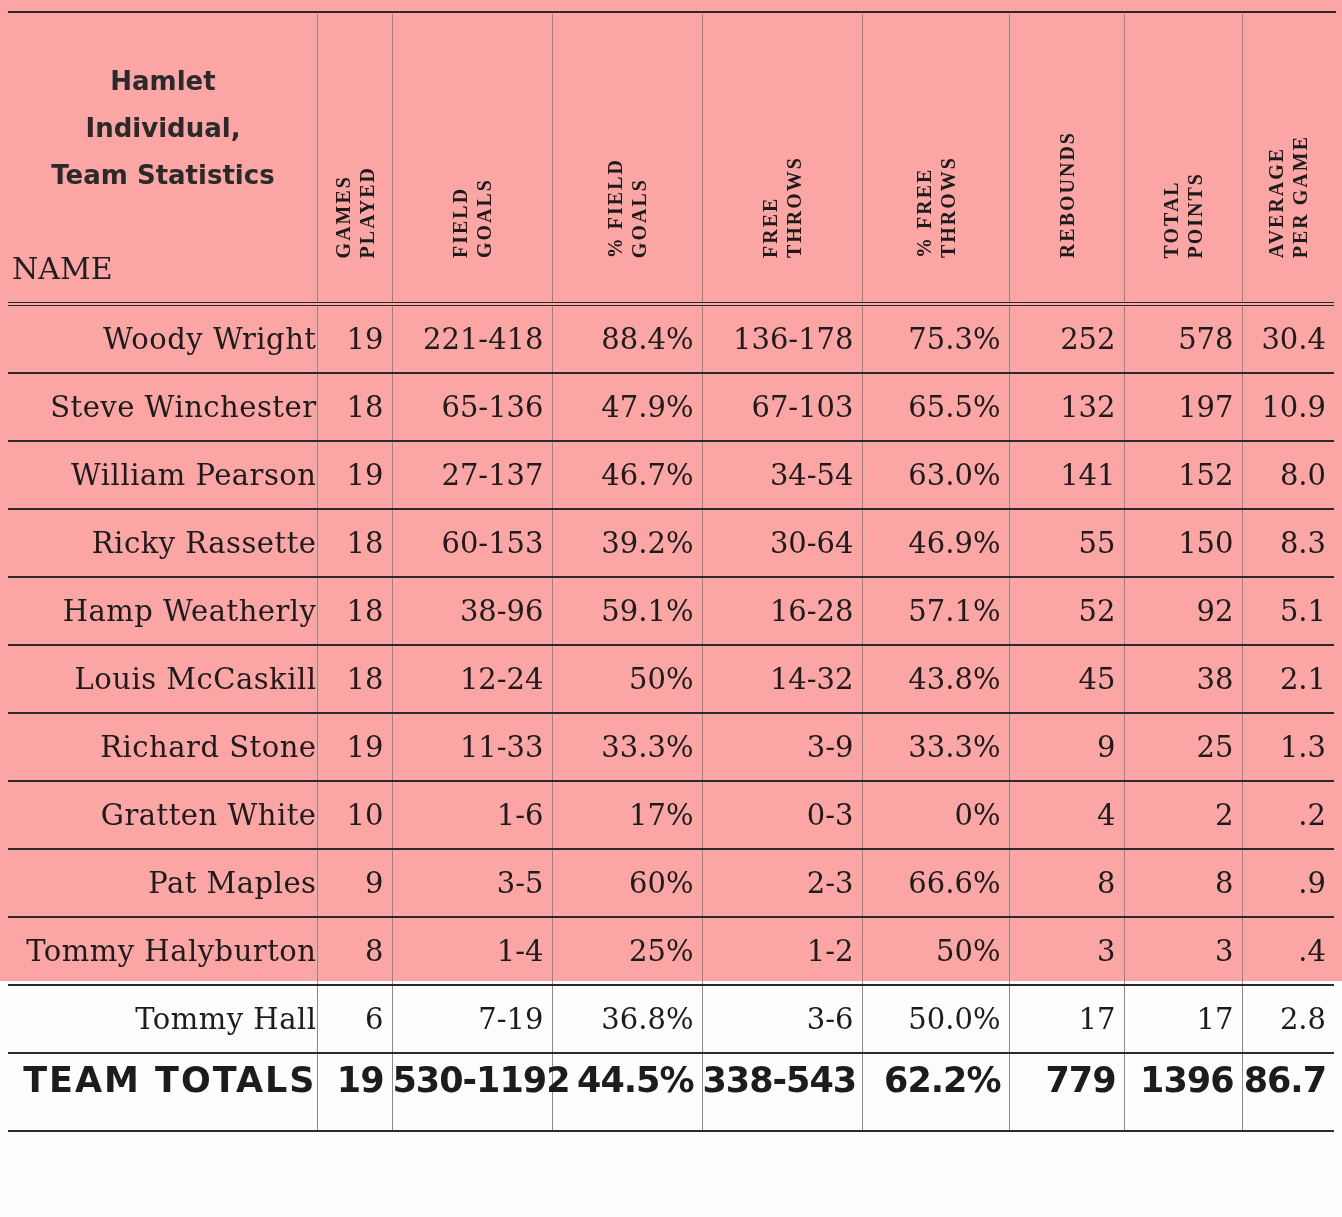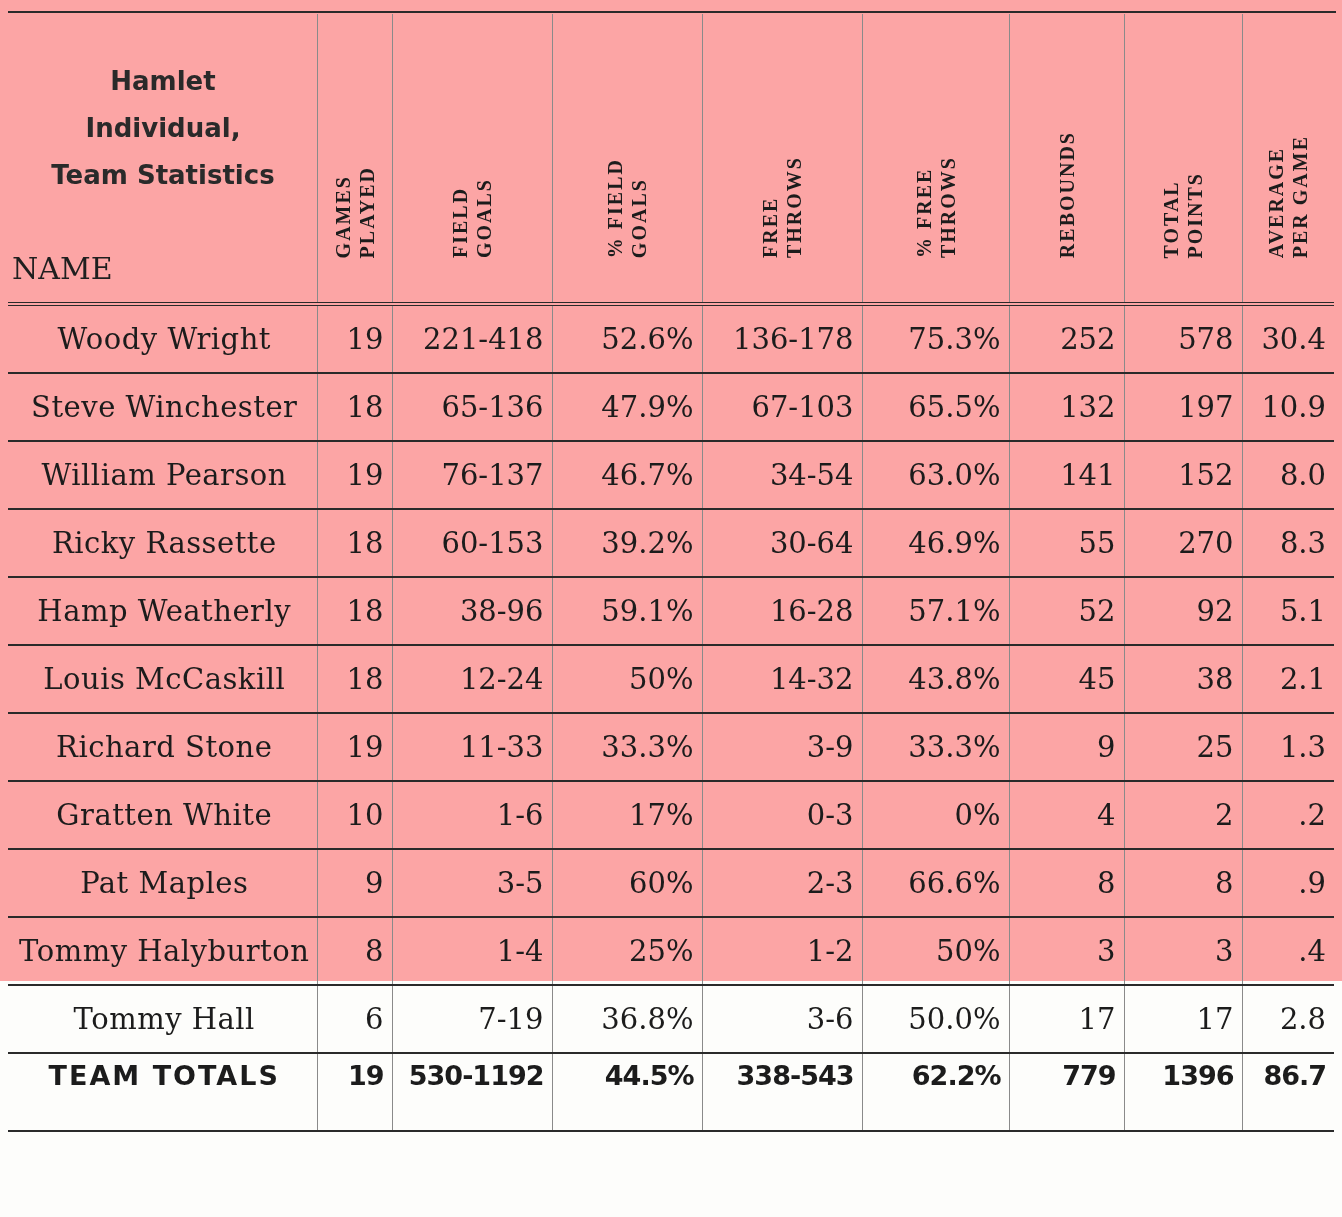--- a/index.html
+++ b/index.html
@@ -8,22 +8,22 @@
   .topline { position: absolute; left: 8px; right: 6px; top: 11px; height: 0; border-top: 2px solid #2a2a2a; }
   table { position: absolute; left: 8px; top: 14px; border-collapse: collapse; table-layout: fixed; width: 1326px; }
   th, td { padding: 0; }
   th { height: 288px; vertical-align: bottom; border-left: 1px solid #8a8a8a; border-bottom: 4px double #2a2a2a; position: relative; }
   th.title-cell { border-left: none; text-align: left; vertical-align: top; }
   .title-block { font-family: "DejaVu Sans", sans-serif; font-weight: bold; font-size: 26px; text-align: center; line-height: 47px; margin-top: 44px; width: 310px; color: #2a2a2a; }
   .name-header { font-family: "DejaVu Serif", serif; font-weight: normal; font-size: 30px; position: absolute; left: 4px; bottom: 16px; color: #1f1f1f; }
   .vhead { position: absolute; bottom: 44px; left: 50%; transform: translateX(-50%); writing-mode: vertical-rl; transform-origin: center; font-family: "Liberation Serif", serif; font-weight: bold; font-size: 20px; letter-spacing: 2px; line-height: 24px; white-space: pre-line; }
   .vinner { transform: rotate(180deg); display: inline-block; text-align: left; }
   td { height: 66px; border-left: 1px solid #8a8a8a; border-bottom: 2px solid #2a2a2a; text-align: right; font-family: "DejaVu Serif", serif; font-size: 29px; padding-right: 8px; white-space: nowrap; }
-  td.name { text-align: center; border-left: none; padding-left: 4px; padding-right: 0; letter-spacing: 0.5px; }
-  tr.totals td { font-family: "DejaVu Sans", sans-serif; font-weight: bold; font-size: 27px; height: 70px; border-bottom: 2px solid #2a2a2a; letter-spacing: -1px; vertical-align: top; padding-top: 6px; }
+  td.name { text-align: right; border-left: none; padding-left: 4px; padding-right: 0; letter-spacing: 0.5px; }
+  tr.totals td { font-family: "DejaVu Sans", sans-serif; font-weight: bold; font-size: 35px; height: 70px; border-bottom: 2px solid #2a2a2a; letter-spacing: -1px; vertical-align: top; padding-top: 6px; }
   tr.totals td.name { letter-spacing: 2px; }
 </style>
 </head>
 <body>
 
 <div class="sheet">
   <div class="topline"></div>
   <table>
     <colgroup>
       <col style="width:309px">
@@ -77,58 +77,58 @@
             <div class="vhead"><div class="vinner">AVERAGE
 PER GAME</div></div>
           </th>
       </tr>
     </thead>
     <tbody id="tbody">
         <tr>
     <td class="name">Woody  Wright</td>
     <td>19</td>
     <td>221-418</td>
-    <td>52.6%</td>
+    <td>88.4%</td>
     <td>136-178</td>
     <td>75.3%</td>
     <td>252</td>
     <td>578</td>
     <td>30.4</td>
   </tr>
         <tr>
     <td class="name">Steve  Winchester</td>
     <td>18</td>
     <td>65-136</td>
     <td>47.9%</td>
     <td>67-103</td>
     <td>65.5%</td>
     <td>132</td>
     <td>197</td>
     <td>10.9</td>
   </tr>
         <tr>
     <td class="name">William  Pearson</td>
     <td>19</td>
-    <td>76-137</td>
+    <td>27-137</td>
     <td>46.7%</td>
     <td>34-54</td>
     <td>63.0%</td>
     <td>141</td>
     <td>152</td>
     <td>8.0</td>
   </tr>
         <tr>
     <td class="name">Ricky  Rassette</td>
     <td>18</td>
     <td>60-153</td>
     <td>39.2%</td>
     <td>30-64</td>
     <td>46.9%</td>
     <td>55</td>
-    <td>270</td>
+    <td>150</td>
     <td>8.3</td>
   </tr>
         <tr>
     <td class="name">Hamp  Weatherly</td>
     <td>18</td>
     <td>38-96</td>
     <td>59.1%</td>
     <td>16-28</td>
     <td>57.1%</td>
     <td>52</td>

